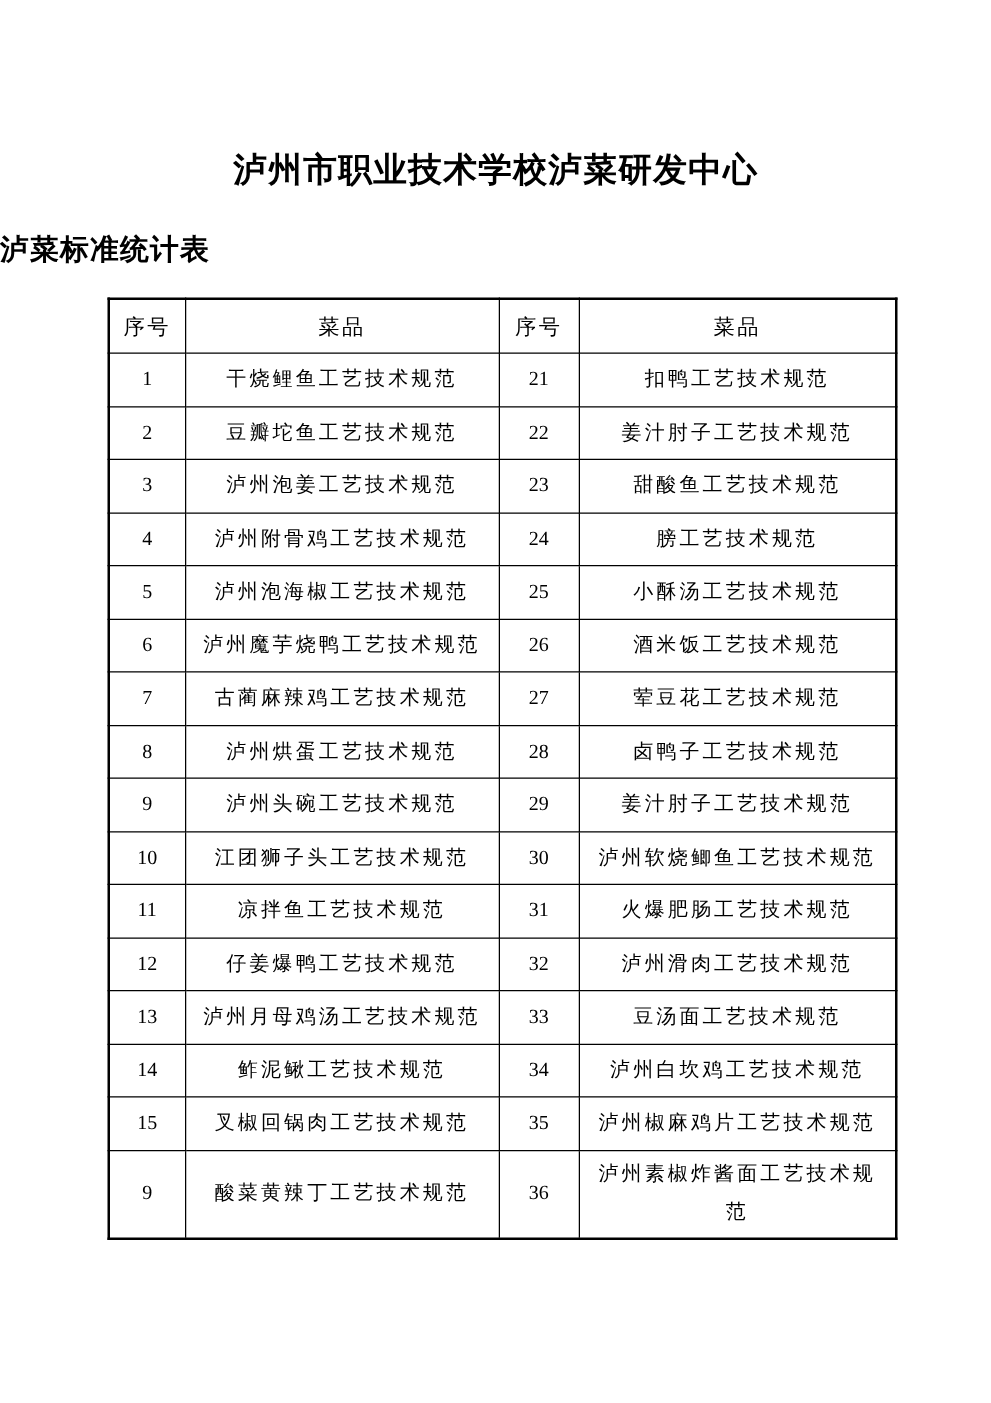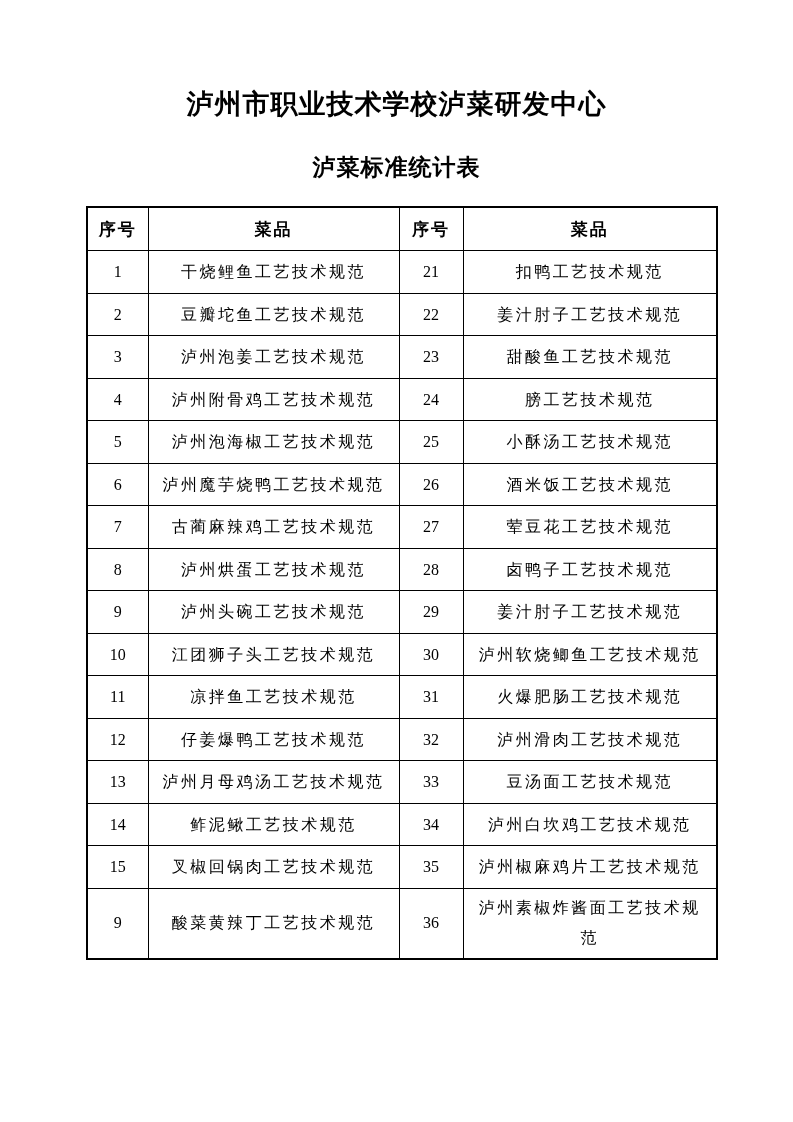--- a/index.html
+++ b/index.html
@@ -8,30 +8,29 @@
     position: relative;
     width: 793px;
     height: 1122px;
     margin: 0 auto;
     background: #ffffff;
     color: #000000;
     font-family: "Liberation Serif", serif;
     overflow: hidden;
   }
   .doc-title {
-    padding-top: 88px;
+    padding-top: 120px;
     text-align: center;
     font-size: 27px;
     font-weight: bold;
     letter-spacing: 1px;
     line-height: 1.2;
   }
   .doc-subtitle {
     margin-top: 34px;
-    text-align: center;
     font-size: 23px;
     font-weight: bold;
     letter-spacing: 1px;
     line-height: 1.2;
   }
   table.stats-table {
     border-collapse: collapse;
     table-layout: fixed;
     width: 630px;
     margin: 24px 0 0 86px;
@@ -39,21 +38,21 @@
   }
   .stats-table th, .stats-table td {
     border: 1.5px solid #000;
     text-align: center;
     vertical-align: middle;
     overflow: hidden;
   }
   .stats-table th {
     height: 44px;
     font-size: 17px;
-    font-weight: bold;
+    font-weight: normal;
     letter-spacing: 2px;
   }
   .stats-table td {
     height: 42.5px;
     font-size: 16px;
     font-weight: normal;
   }
   td.num-cell {
     letter-spacing: 0;
   }

